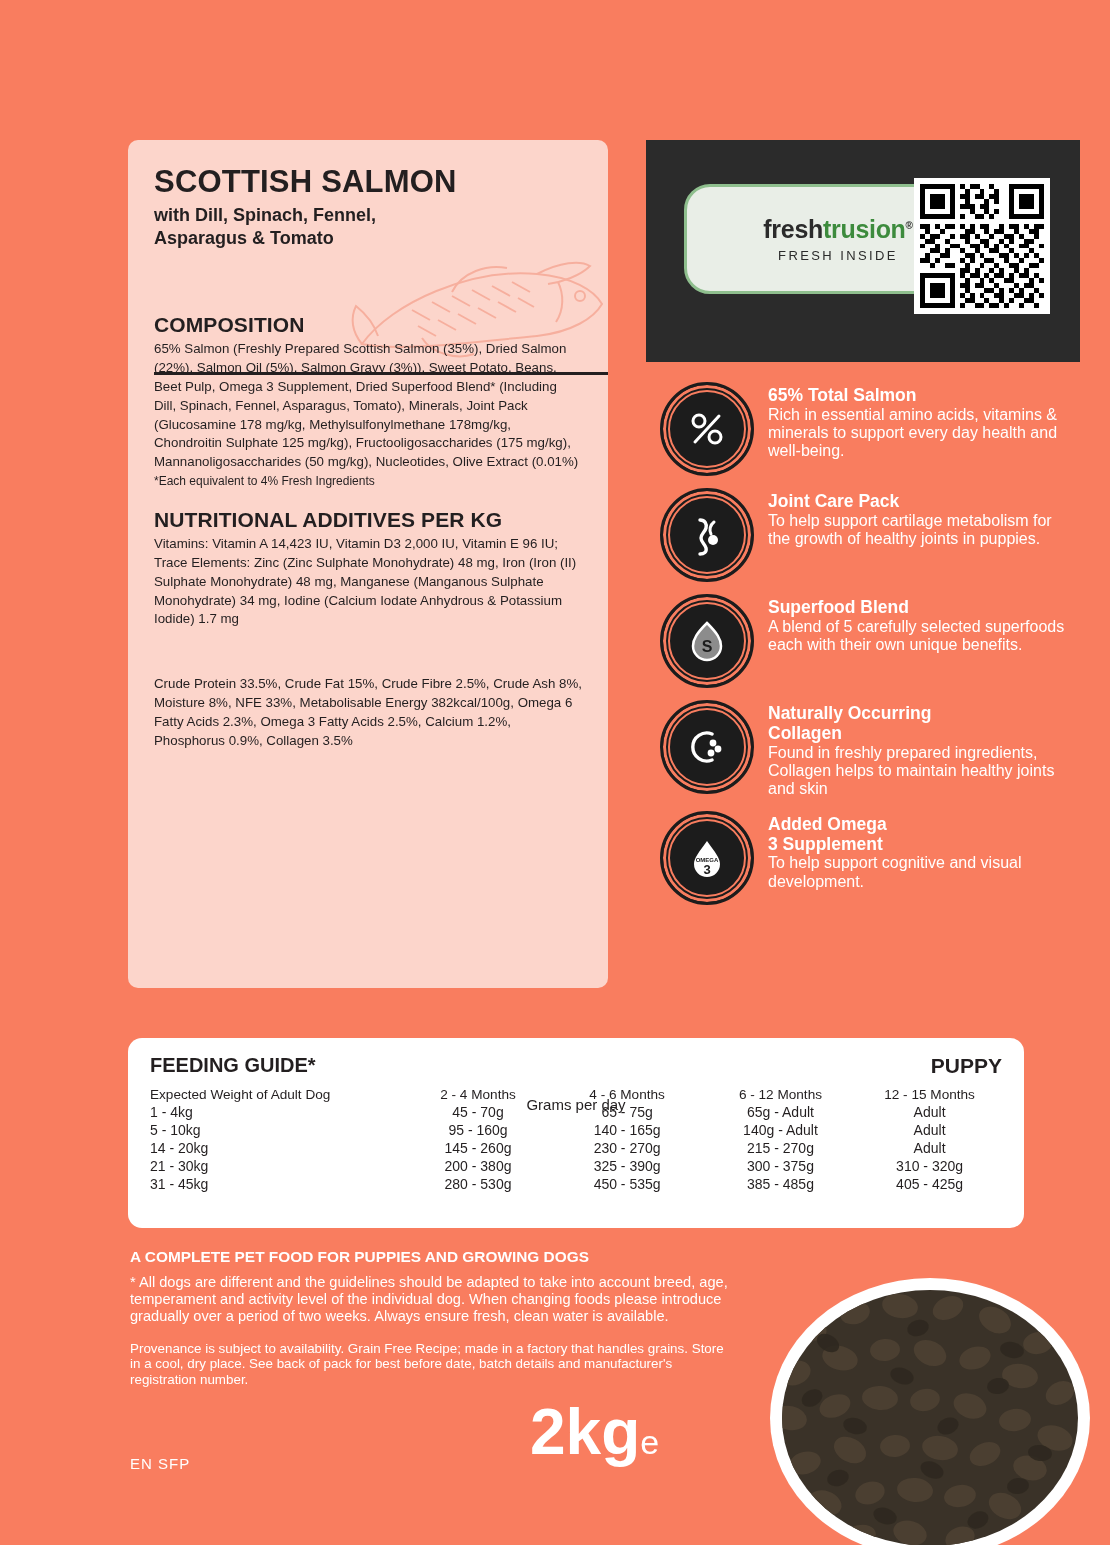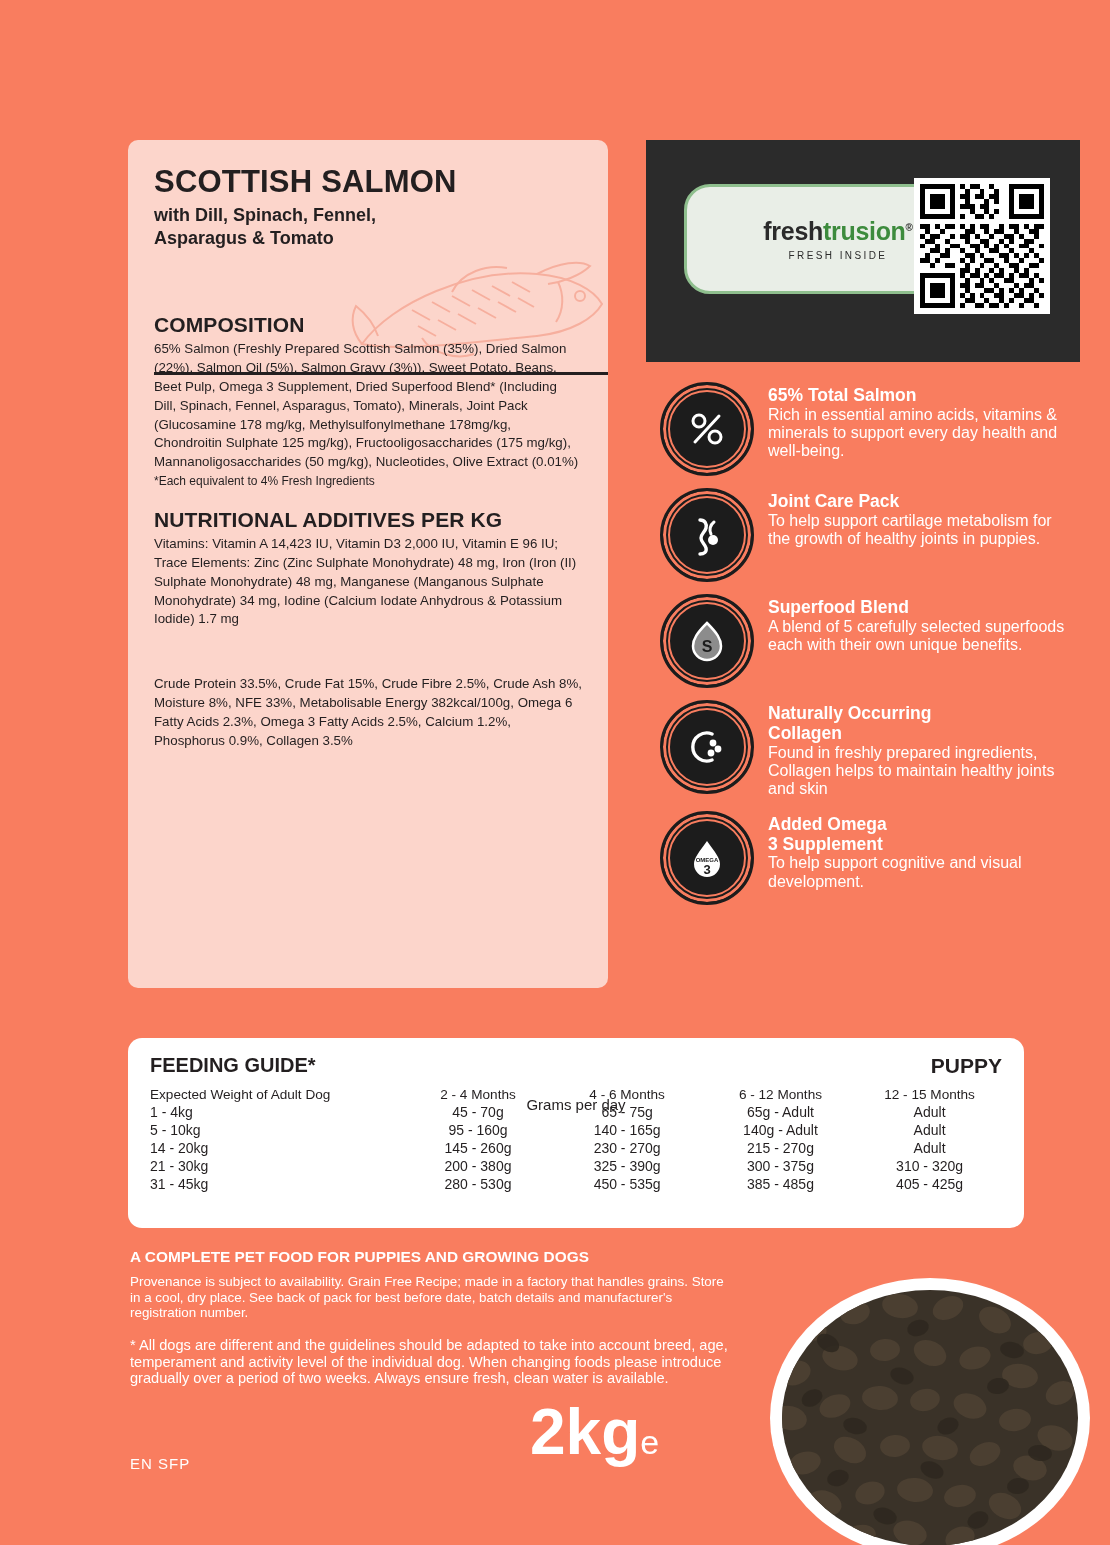--- a/index.html
+++ b/index.html
@@ -43,21 +43,21 @@
   }
   .ft-logo{
     position:absolute;left:38px;top:44px;width:222px;height:104px;
     background:#e9eee7;border:3px solid #8fbf8e;border-radius:26px;
     display:flex;flex-direction:column;align-items:center;justify-content:center;padding-left:40px;
   }
   .ft-logo .word{font-size:25px;font-weight:bold;color:#2b2b2b;letter-spacing:-.3px;}
   .ft-logo .word .fresh{color:#2b2b2b;}
   .ft-logo .word .trusion{color:#3d8b3d;}
   .ft-logo .reg{font-size:10px;vertical-align:super;}
-  .ft-logo .sub{font-size:10px;letter-spacing:2.4px;color:#2b2b2b;margin-top:4px;}
+  .ft-logo .sub{font-size:13px;letter-spacing:2.4px;color:#2b2b2b;margin-top:4px;}
   .qr{
     position:absolute;right:30px;top:38px;width:136px;height:136px;background:#ffffff;padding:6px;box-sizing:border-box;
   }
   .qr svg{display:block;}
 
   
   .benefits{position:absolute;left:660px;top:382px;width:420px;}
   .benefit{display:flex;align-items:flex-start;margin-bottom:12px;}
   .badge{
     width:88px;height:88px;border-radius:50%;background:#1c1c1c;border:3px solid #1c1c1c;
@@ -443,22 +443,22 @@
           <td>450 - 535g</td>
           <td>385 - 485g</td>
           <td>405 - 425g</td>
         </tr>
       </tbody>
     </table>
   </div>
 
   <div class="bottom">
     <p class="bt-title">A COMPLETE PET FOOD FOR PUPPIES AND GROWING DOGS</p>
+    <p class="bt-para">* All dogs are different and the guidelines should be adapted to take into account breed, age, temperament and activity level of the individual dog. When changing foods please introduce gradually over a period of two weeks. Always ensure fresh, clean water is available.</p>
     <p class="bt-para small">Provenance is subject to availability. Grain Free Recipe; made in a factory that handles grains. Store in a cool, dry place. See back of pack for best before date, batch details and manufacturer's registration number.</p>
-    <p class="bt-para">* All dogs are different and the guidelines should be adapted to take into account breed, age, temperament and activity level of the individual dog. When changing foods please introduce gradually over a period of two weeks. Always ensure fresh, clean water is available.</p>
   </div>
 
   <div class="lang">EN  SFP</div>
 
   <div class="weight"><span>2kg</span><span class="e">e</span></div>
 
   <svg class="bowl" viewBox="0 0 360 290">
     <defs>
       <clipPath id="bowlclip">
           <ellipse cx="180" cy="160" rx="148" ry="128"></ellipse>

